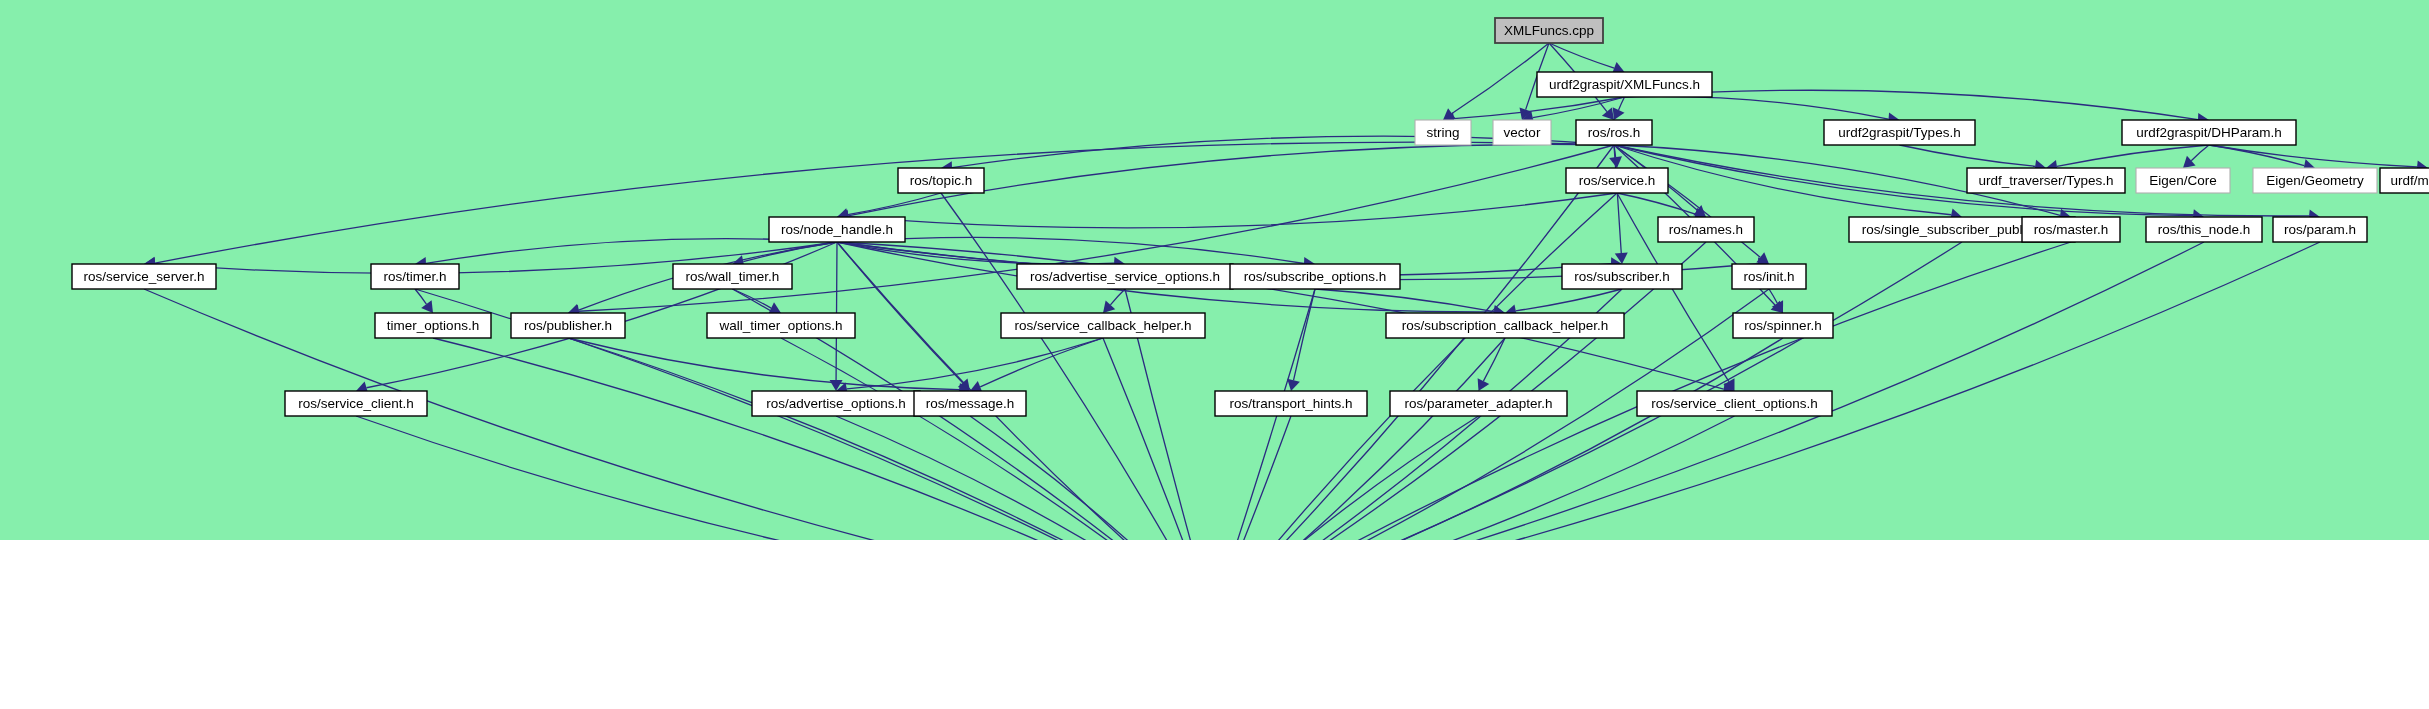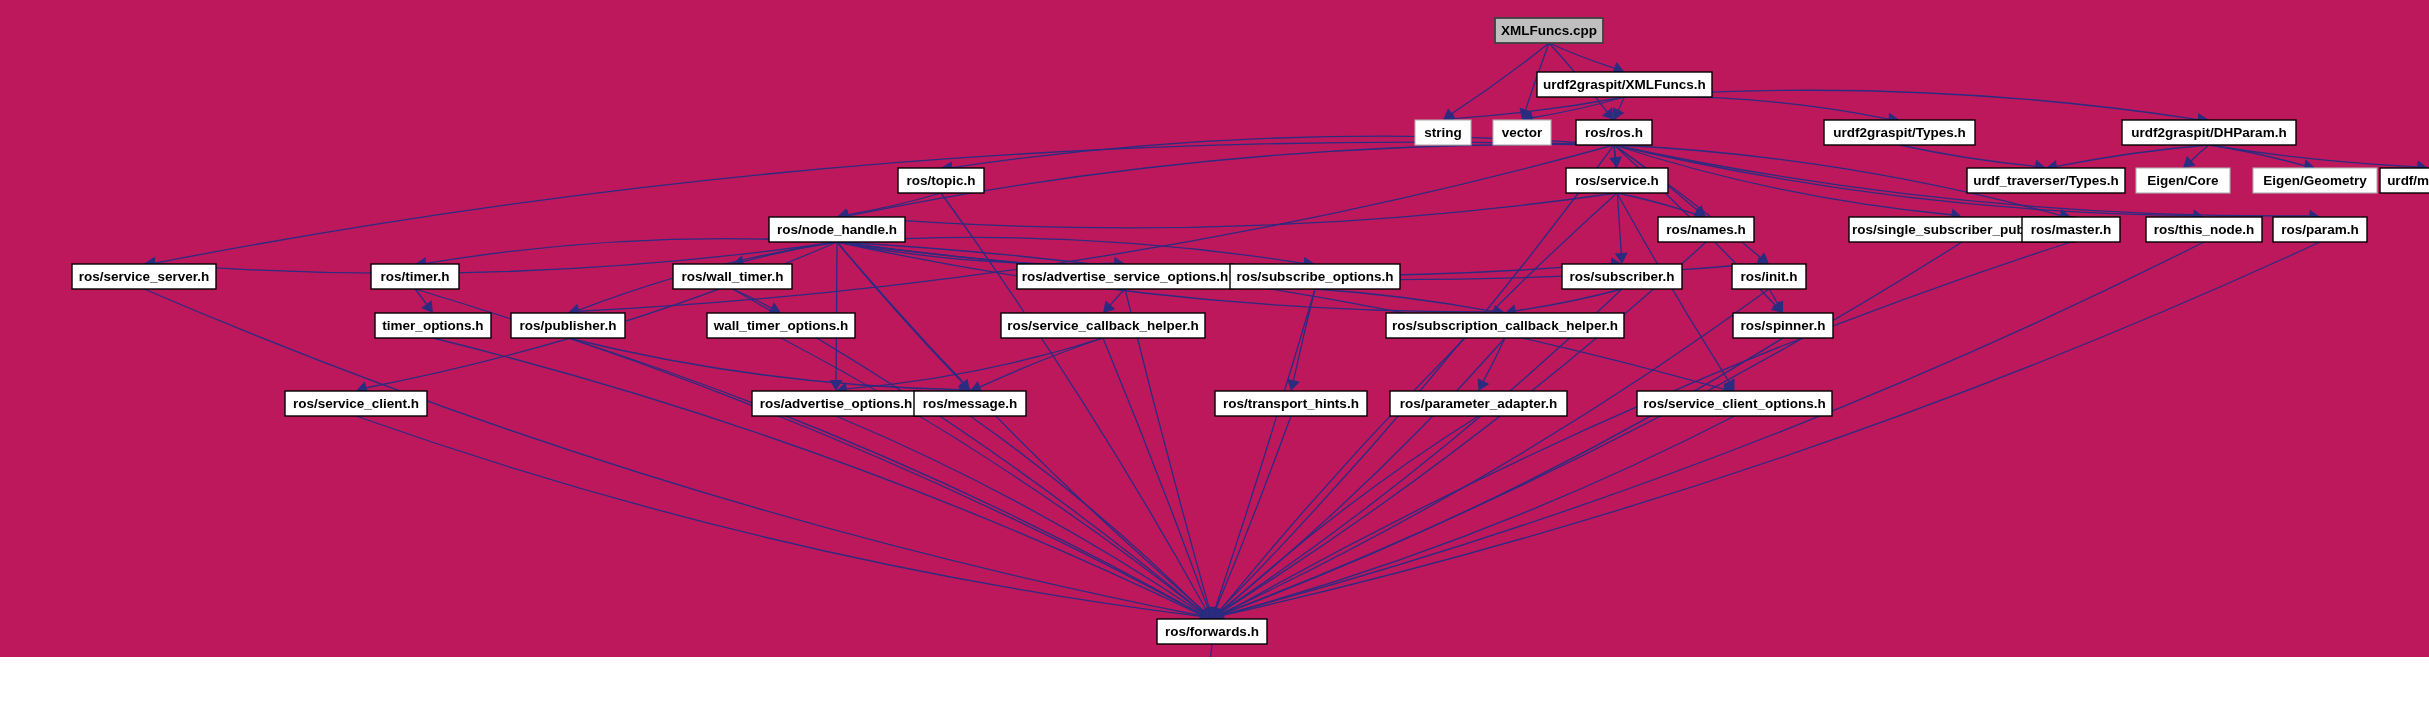--- a/index.html
+++ b/index.html
@@ -1,17 +1,17 @@
 <!DOCTYPE html>
 <html><head>
 <meta charset="utf-8">
 <style>
   html,body{margin:0;padding:0;background:#ffffff;}
   body{font-family:"Liberation Sans",sans-serif;}
-  #graph-wrap{position:relative;width:2429px;height:657px;background:#be185d;overflow:hidden;font-weight:bold;}
+  #graph-wrap{position:relative;width:2429px;height:540px;background:#86efac;overflow:hidden;}
   svg{display:block;}
   .node-box{fill:#ffffff;stroke:#000000;stroke-width:1.4px;}
   .node-box.root{fill:#bfbfbf;stroke:#404040;stroke-width:1.8px;}
   .node-box.ext{stroke:#b0b0b0;stroke-width:1.1px;}
   .node-label{font-family:"Liberation Sans",sans-serif;font-size:13.5px;fill:#000000;text-anchor:middle;dominant-baseline:middle;}
   .edge{fill:none;stroke:#2b2b80;stroke-width:1.3px;}
   .arrowhead{fill:#2b2b80;stroke:none;}
 </style>
 </head>
 <body>

